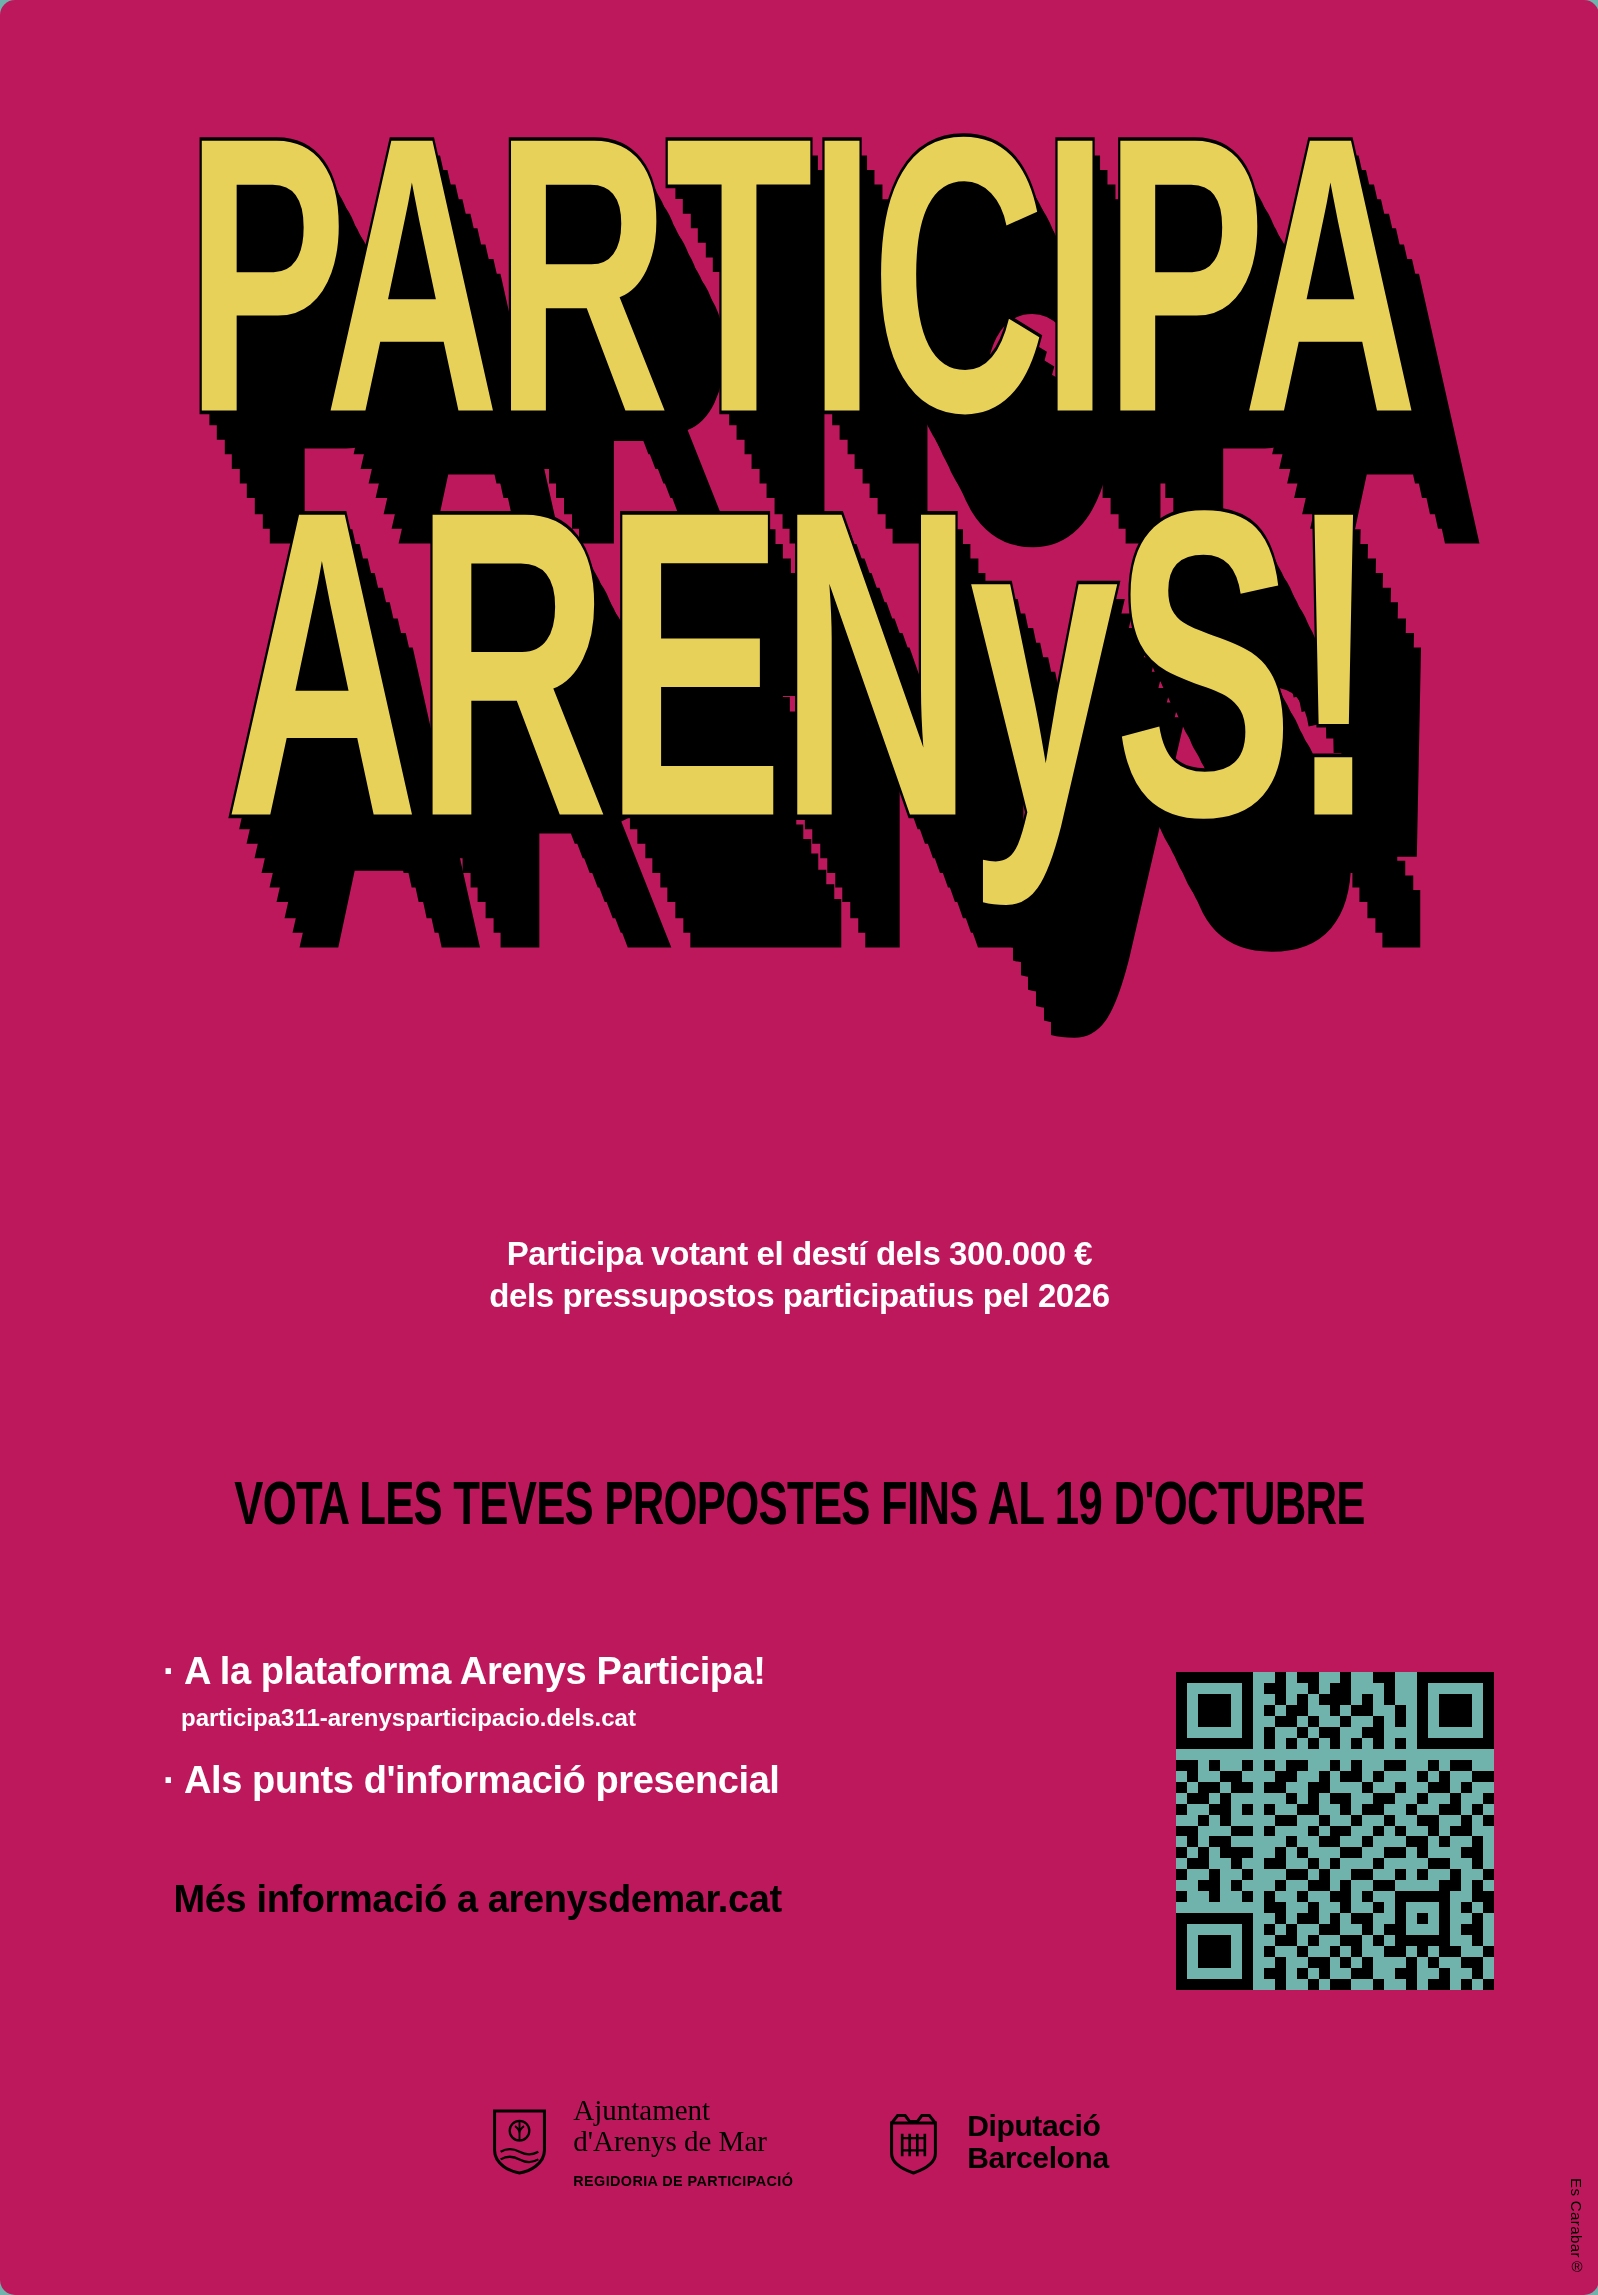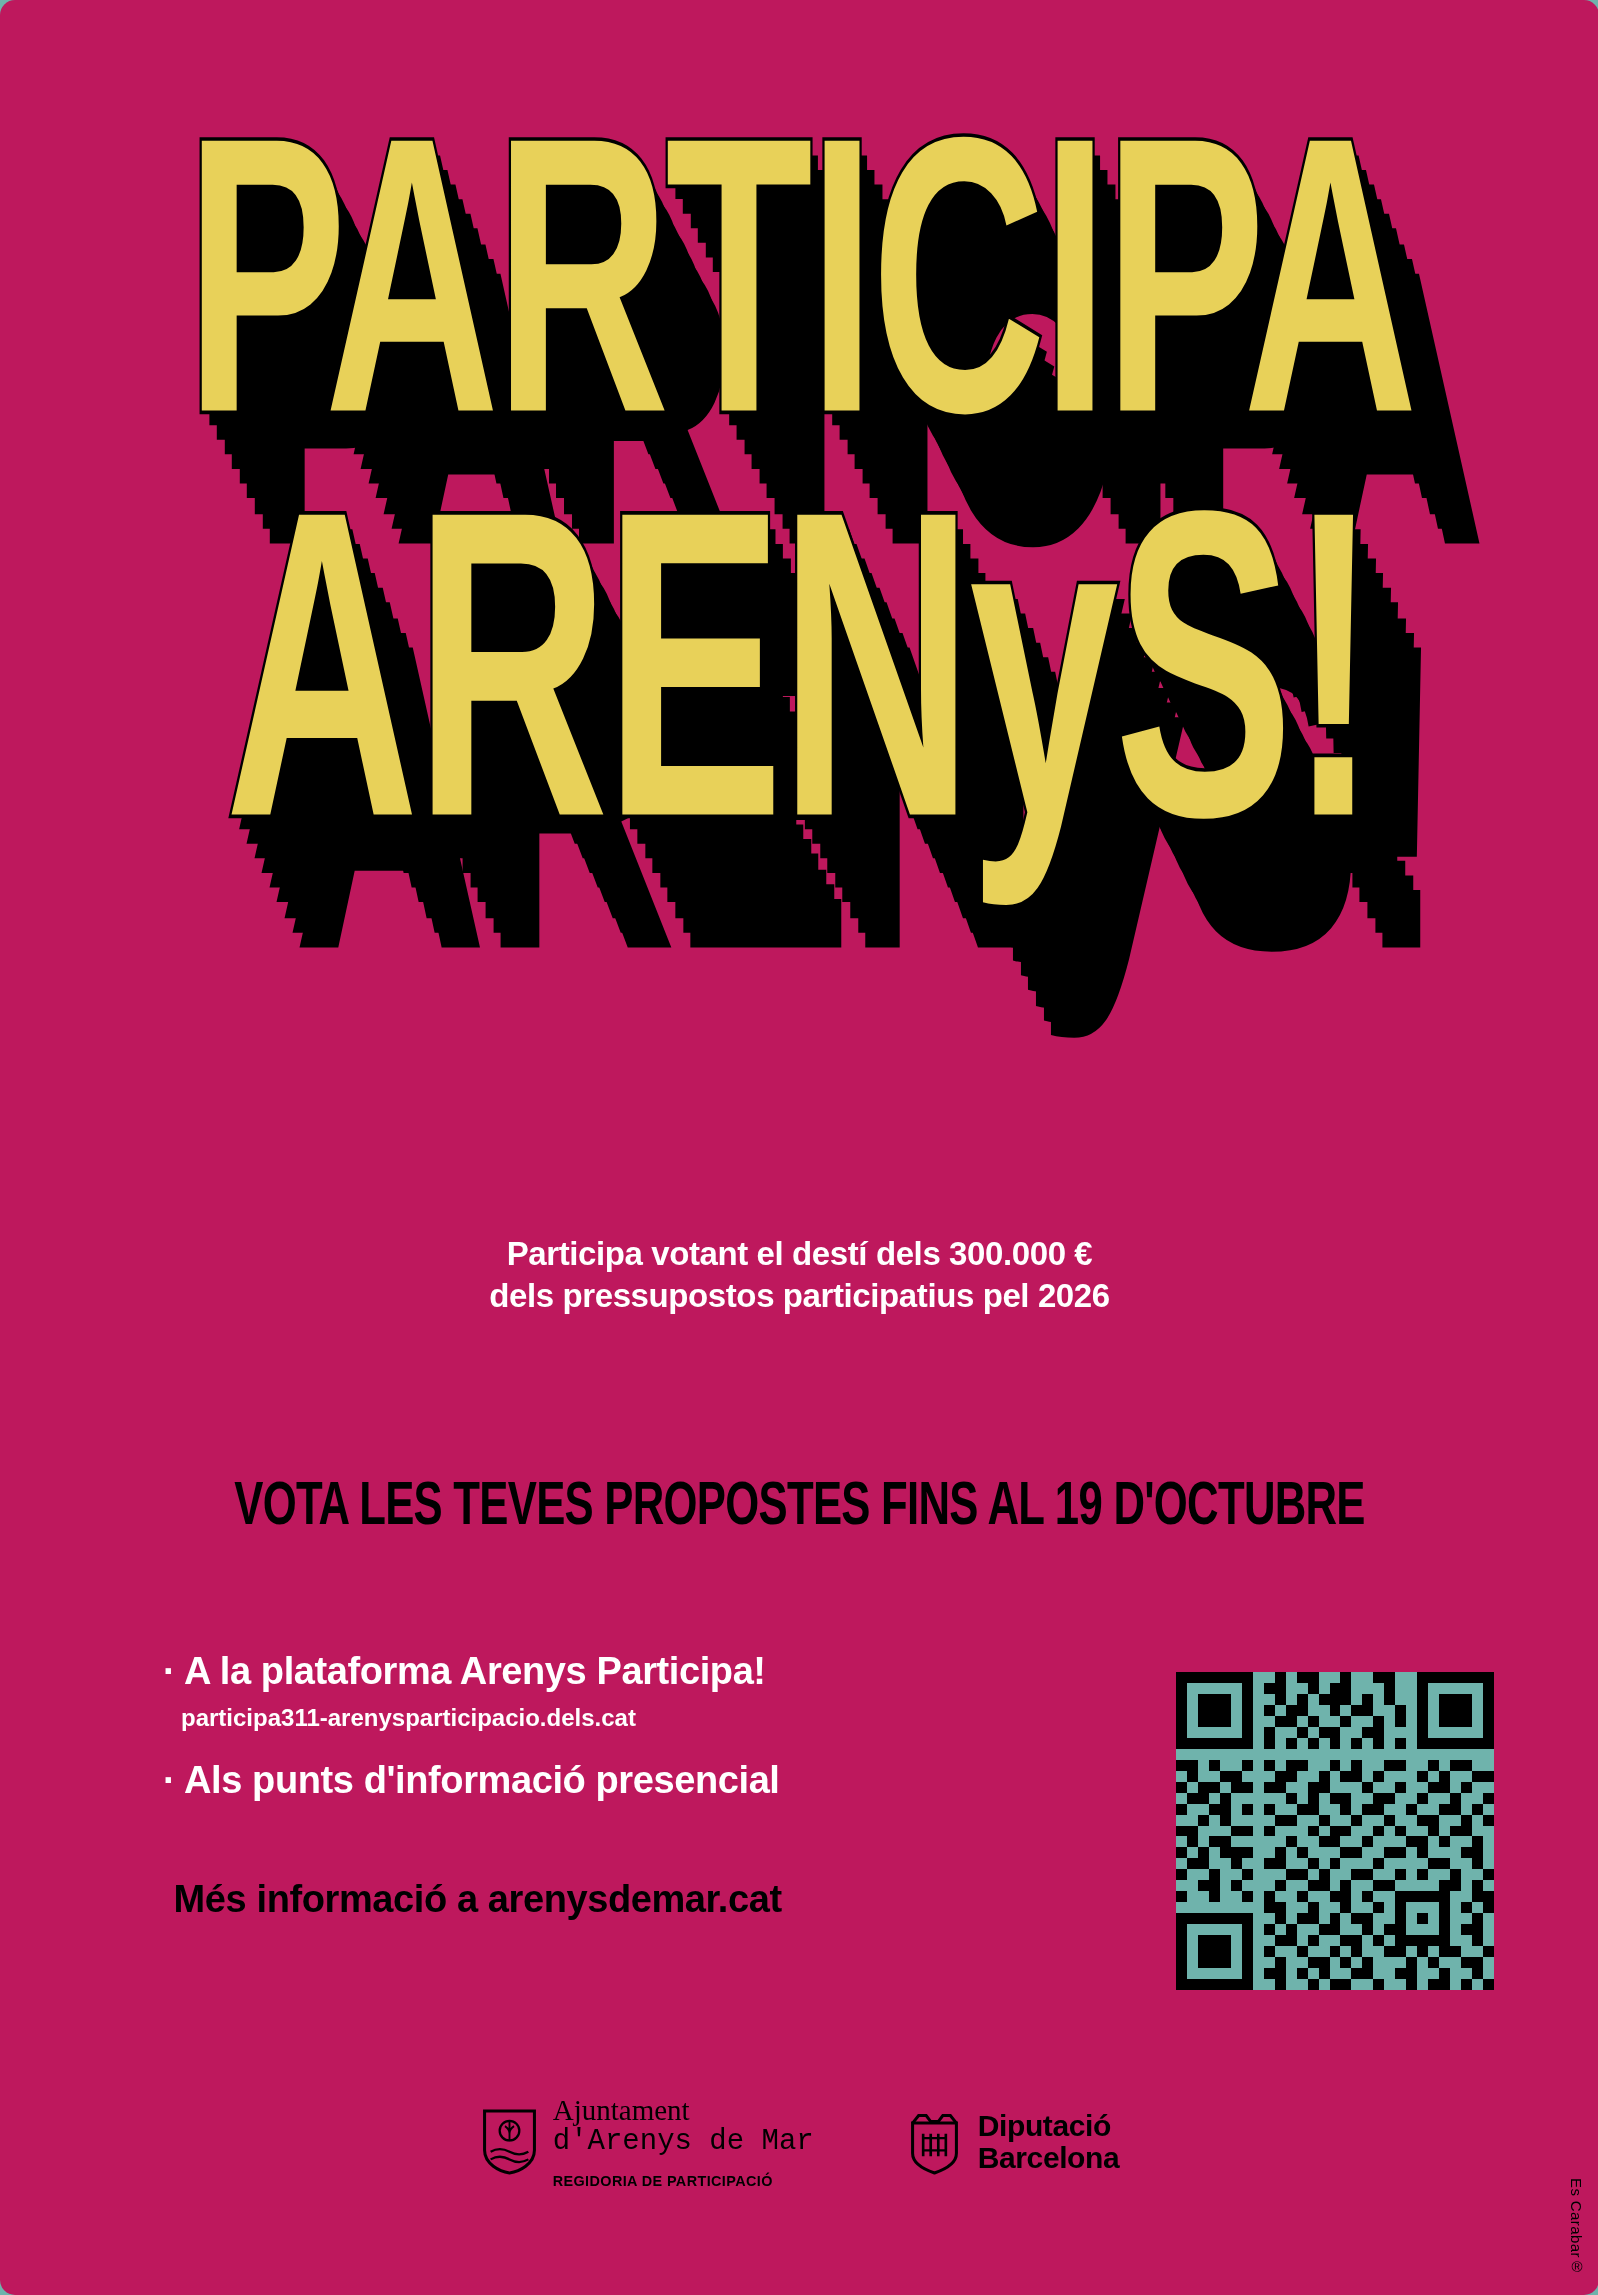--- a/index.html
+++ b/index.html
@@ -146,39 +146,39 @@
     right: 0;
     top: 2095px;
     display: flex;
     justify-content: center;
     align-items: center;
     gap: 91px;
   }
   .logo-group {
     display: flex;
     align-items: center;
-    gap: 14px;
+    gap: 24px;
     color: #000;
   }
   .logo-mark {
     width: 59px;
     height: 68px;
     flex: none;
   }
   .logo-text {
     line-height: 1.08;
   }
   .logo-l1 {
     font-size: 29px;
     font-family: "Liberation Serif", serif;
     font-weight: normal;
   }
   .logo-l2 {
     font-size: 29px;
-    font-family: Liberation Mono, monospace;
+    font-family: Liberation Serif, serif;
     font-weight: normal;
   }
   .logo-l3 {
     font-size: 14.4px;
     font-weight: bold;
     letter-spacing: 0.4px;
     margin-top: 16px;
   }
   .logo-d1, .logo-d2 {
     font-size: 30px;

